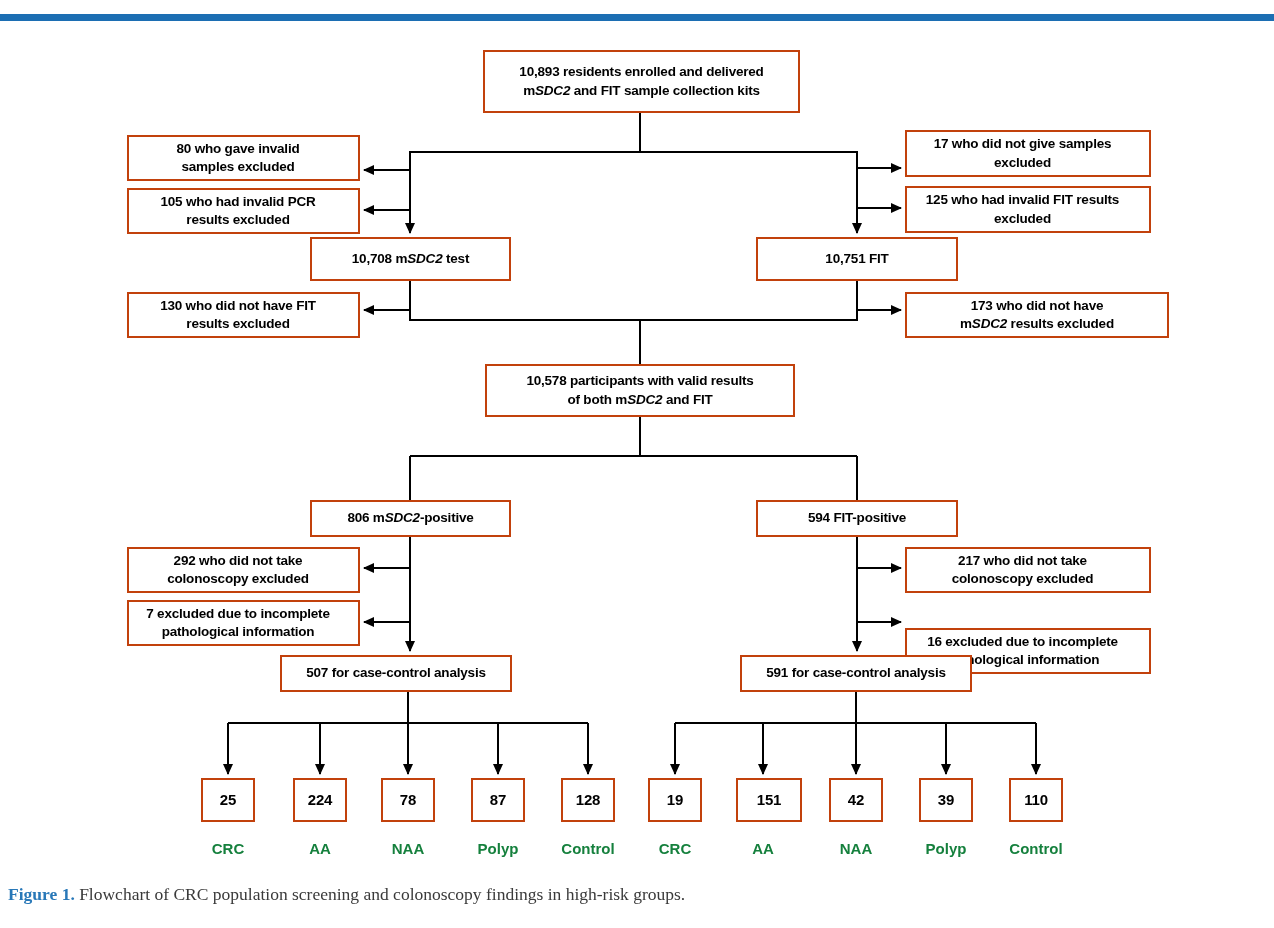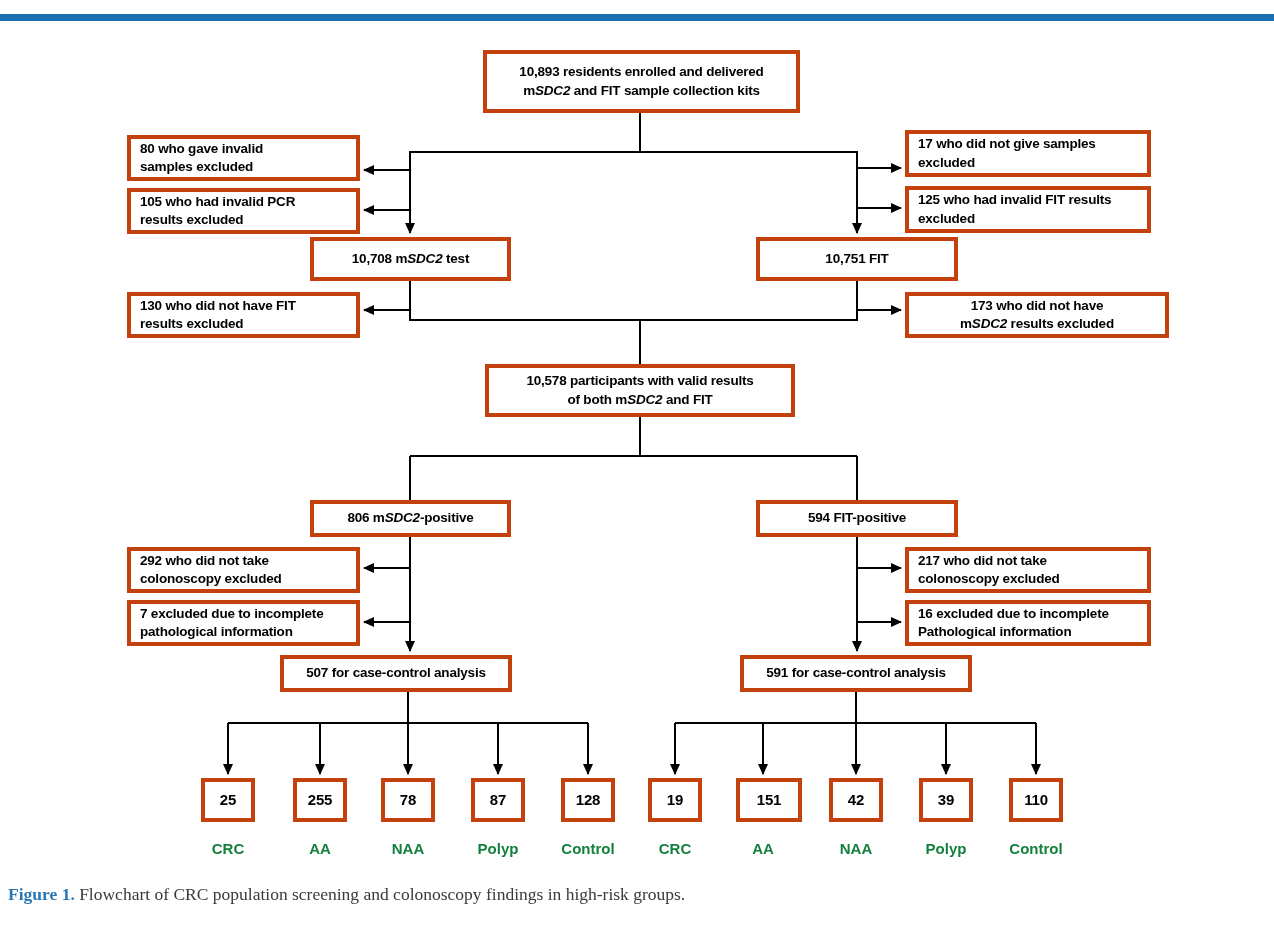--- a/index.html
+++ b/index.html
@@ -16,28 +16,28 @@
     background: #1c6eb3;
     z-index: 3;
   }
   svg.connectors {
     position: absolute; left: 0; top: 0; z-index: 1;
   }
   svg.connectors line { stroke: #000; stroke-width: 2; }
   .box {
     position: absolute;
     background: #fff;
-    border: 4px solid #c2410c;
+    border: 2px solid #c2410c;
     z-index: 2;
     display: flex; flex-direction: column; justify-content: center;
     font-weight: bold; font-size: 13.5px; line-height: 18.5px;
     letter-spacing: -0.2px; color: #000;
   }
   .box.center { align-items: center; text-align: center; }
-  .box.left   { align-items: flex-start; text-align: left; padding-left: 9px; padding-right: 20px; }
+  .box.left   { align-items: center; text-align: left; padding-left: 9px; padding-right: 20px; }
   .ln { white-space: nowrap; }
   .outcome-label {
     position: absolute; z-index: 2; top: 840px; width: 90px; height: 20px;
     text-align: center; font-weight: bold; font-size: 15px; color: #15803d;
   }
   .val { font-size: 15px; }
   .caption {
     position: absolute; left: 8px; top: 884px; z-index: 2;
     font-family: "Liberation Serif", serif;
     font-size: 17.5px; color: #3a3a3a; white-space: nowrap;
@@ -160,37 +160,37 @@
 </div>
 <div class="box left" style="left:127px;top:600px;width:233px;height:46px">
   <div class="ln">7 excluded due to incomplete</div>
   <div class="ln">pathological information</div>
 </div>
 
 <div class="box left" style="left:905px;top:547px;width:246px;height:46px">
   <div class="ln">217 who did not take</div>
   <div class="ln">colonoscopy excluded</div>
 </div>
-<div class="box left" style="left:905px;top:600px;width:246px;height:46px">
+<div class="box left" style="left:905px;top:628px;width:246px;height:46px">
   <div class="ln">16 excluded due to incomplete</div>
   <div class="ln">Pathological information</div>
 </div>
 
 <div class="box center" style="left:280px;top:655px;width:232px;height:37px">
   <div class="ln">507 for case-control analysis</div>
 </div>
 <div class="box center" style="left:740px;top:655px;width:232px;height:37px">
   <div class="ln">591 for case-control analysis</div>
 </div>
 
 <div class="box center val" style="left:201px;top:778px;width:54px;height:44px">
   <div class="ln">25</div>
 </div>
 <div class="box center val" style="left:293px;top:778px;width:54px;height:44px">
-  <div class="ln">255</div>
+  <div class="ln">224</div>
 </div>
 <div class="box center val" style="left:381px;top:778px;width:54px;height:44px">
   <div class="ln">78</div>
 </div>
 <div class="box center val" style="left:471px;top:778px;width:54px;height:44px">
   <div class="ln">87</div>
 </div>
 <div class="box center val" style="left:561px;top:778px;width:54px;height:44px">
   <div class="ln">128</div>
 </div>

